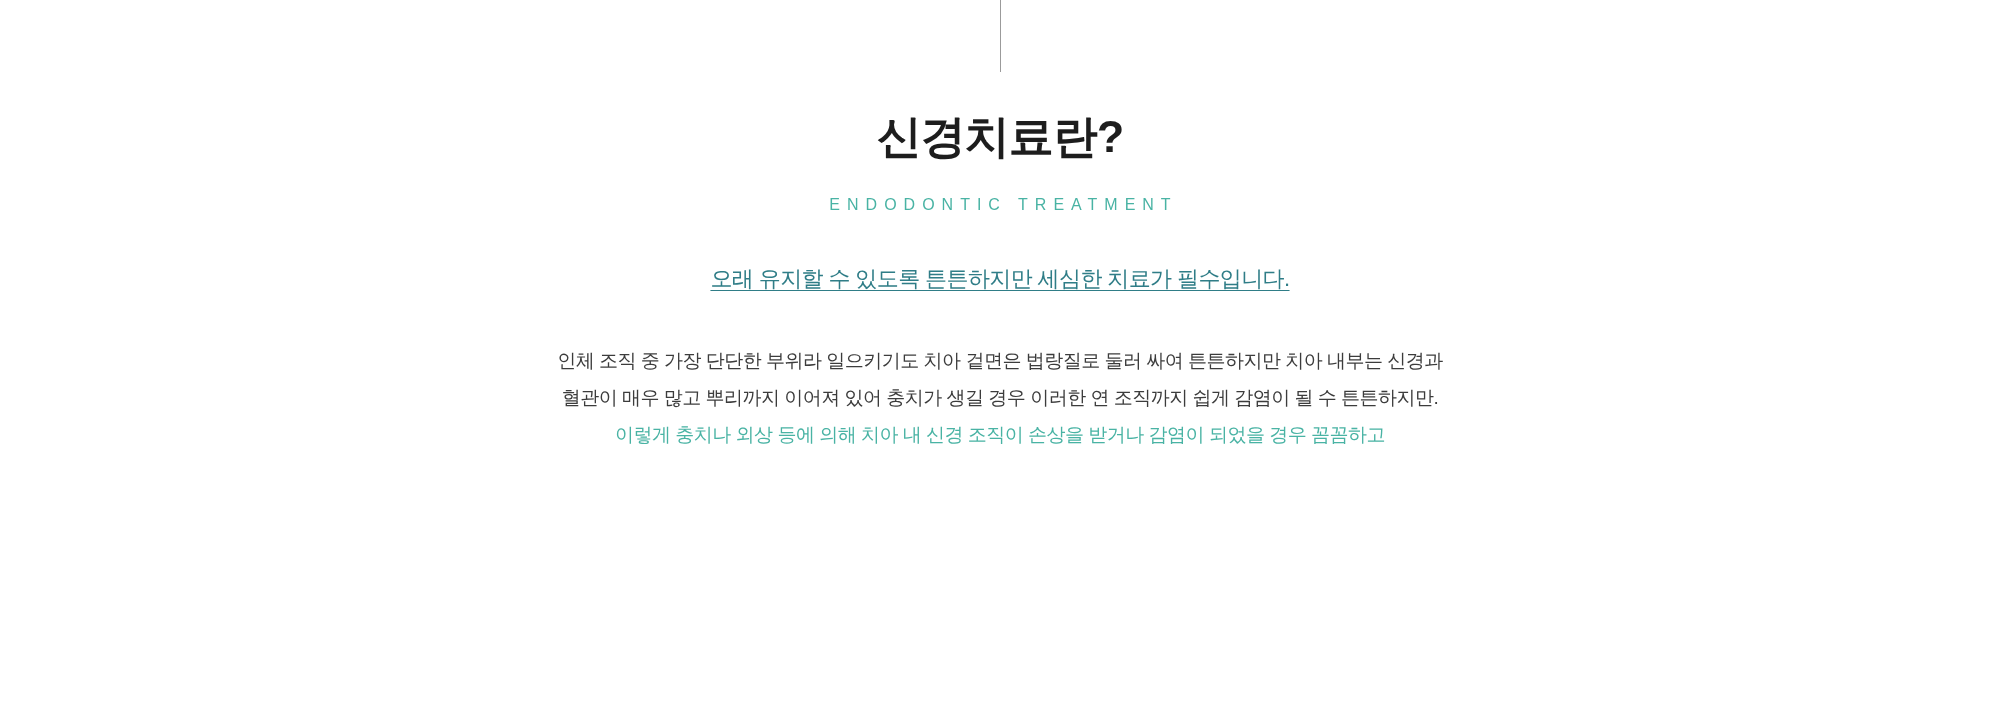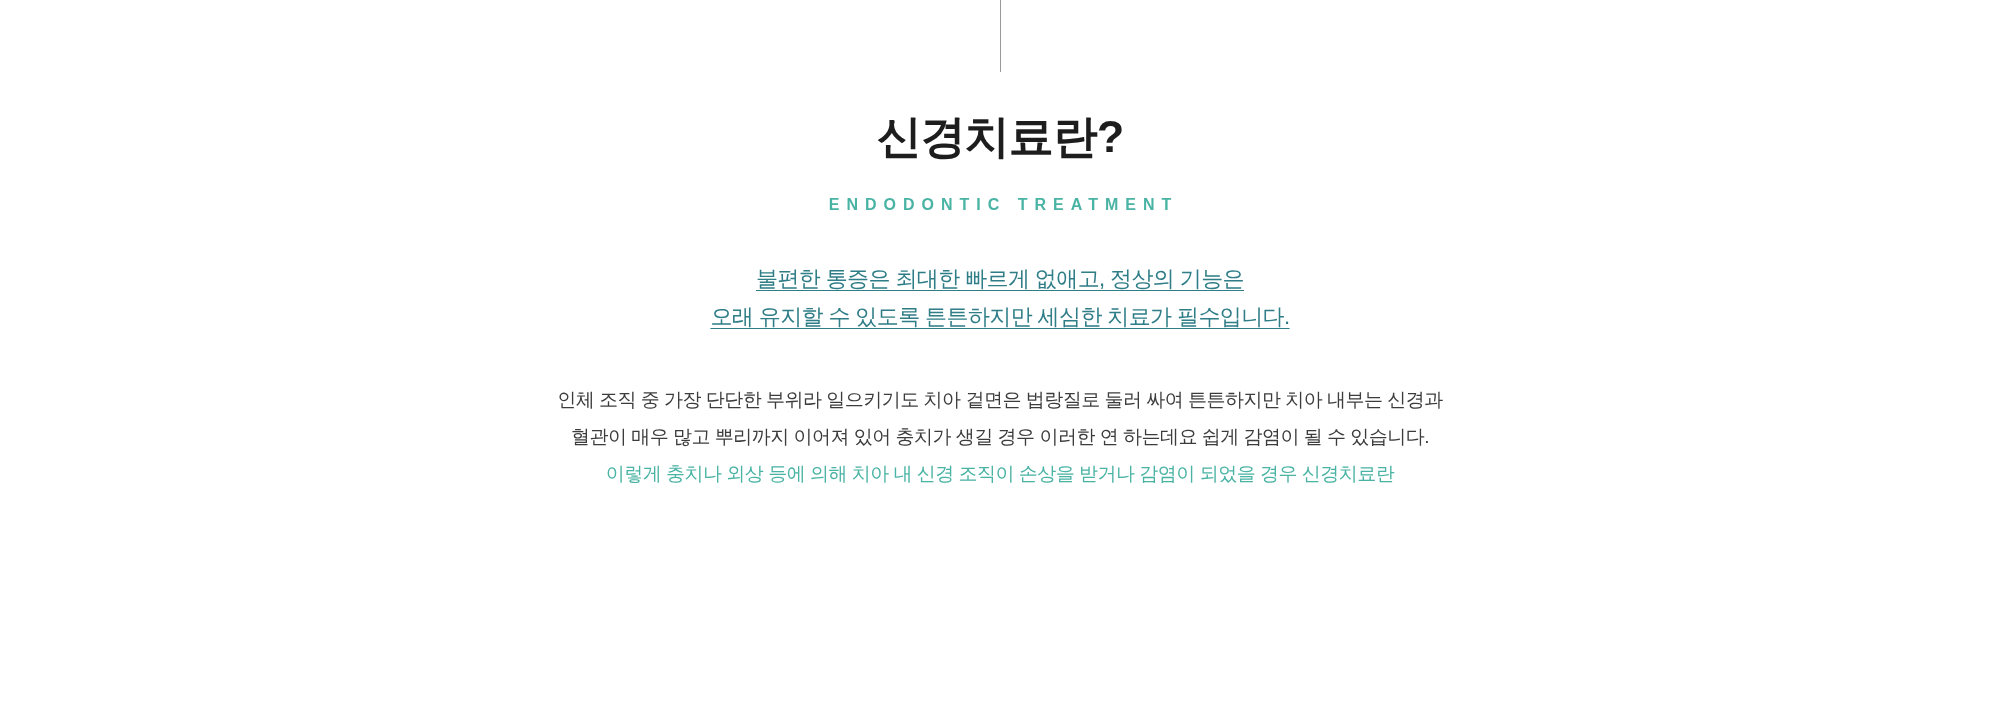--- a/index.html
+++ b/index.html
@@ -41,21 +41,21 @@
     font-size: 45px;
     font-weight: bold;
     letter-spacing: -1px;
     color: #1d1d1d;
     line-height: 1.1;
   }
   .subhead {
     margin: 0;
     padding-top: 34px;
     font-size: 16px;
-    font-weight: bold;
+    font-weight: normal;
     letter-spacing: 7px;
     color: #49b3a4;
     text-indent: 7px;
   }
   .lead {
     margin: 0;
     padding-top: 46px;
     font-size: 22px;
     line-height: 1.75;
     color: #2f7d87;
@@ -89,24 +89,23 @@
 
   <div class="top-rule"></div>
 
   <div class="content">
 
     <h1 class="headline">신경치료란?</h1>
 
     <div class="subhead">ENDODONTIC TREATMENT</div>
 
     <div class="lead">
-      <span class="lead-line">불편한 통증은 최대한 빠르게 없애고, 정상의 기능은</span>
       <span class="lead-line">오래 유지할 수 있도록 튼튼하지만 세심한 치료가 필수입니다.</span>
     </div>
 
     <div class="body-copy">
       <span class="line">인체 조직 중 가장 단단한 부위라 일으키기도 치아 겉면은 법랑질로 둘러 싸여 튼튼하지만 치아 내부는 신경과</span>
-      <span class="line">혈관이 매우 많고 뿌리까지 이어져 있어 충치가 생길 경우 이러한 연 하는데요 쉽게 감염이 될 수 있습니다.</span>
-      <span class="line accent">이렇게 충치나 외상 등에 의해 치아 내 신경 조직이 손상을 받거나 감염이 되었을 경우 신경치료란</span>
+      <span class="line">혈관이 매우 많고 뿌리까지 이어져 있어 충치가 생길 경우 이러한 연 조직까지 쉽게 감염이 될 수 튼튼하지만.</span>
+      <span class="line accent">이렇게 충치나 외상 등에 의해 치아 내 신경 조직이 손상을 받거나 감염이 되었을 경우 꼼꼼하고</span>
     </div>
 
   </div>
 </div>
 
 </body></html>

